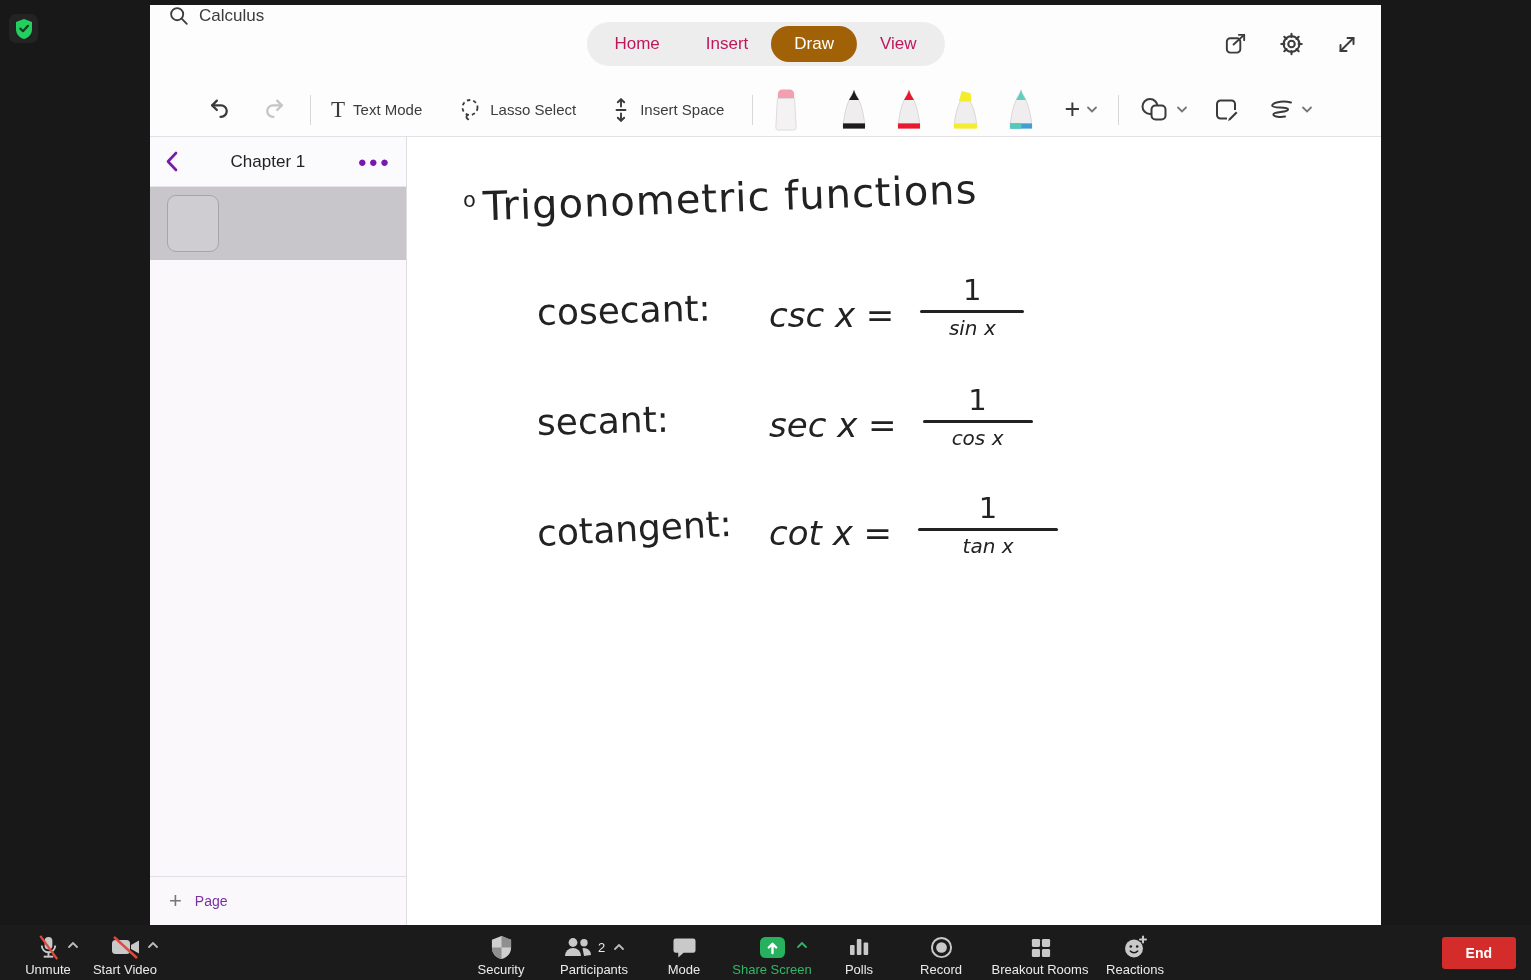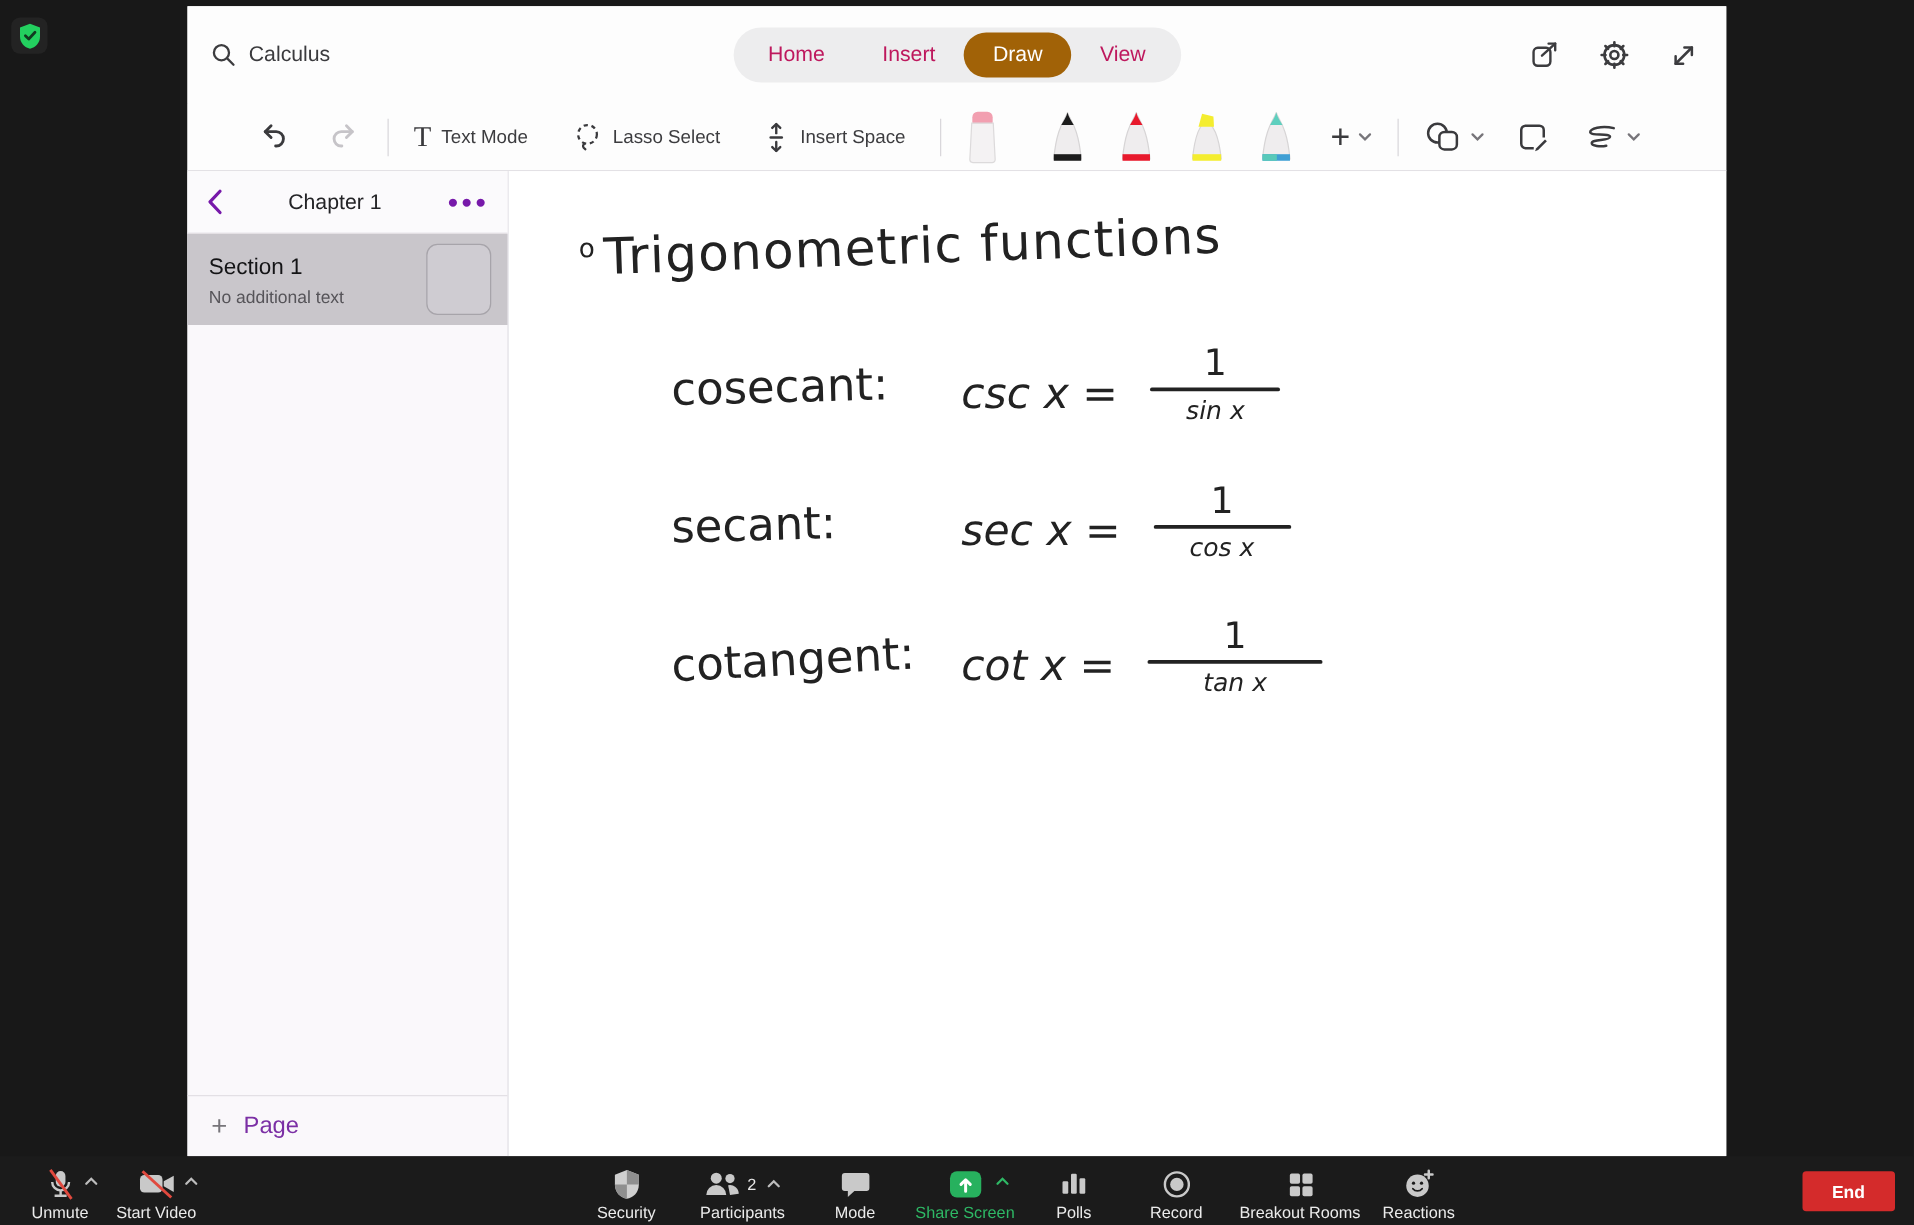--- a/index.html
+++ b/index.html
@@ -7,21 +7,21 @@
   body { font-family:"Liberation Sans", sans-serif; }
   .stage { position:relative; width:1531px; height:980px; background:#181818; overflow:hidden; }
 
   
   .enc-badge { position:absolute; left:9px; top:14px; width:29px; height:29px; background:#232323; border-radius:7px; display:flex; align-items:center; justify-content:center; }
 
   
   .app-window { position:absolute; left:150px; top:5px; width:1231px; height:920px; background:#fff; display:flex; flex-direction:column; }
 
   
-  .app-topbar { position:relative; height:78px; background:#fdfdfd; flex:none; display:flex; align-items:center; }
+  .app-topbar { position:relative; height:78px; background:#fdfdfd; flex:none; display:flex; align-items:flex-start; }
   .search-box { display:flex; align-items:center; gap:9px; margin-left:18px; cursor:pointer; }
   .search-box span { font-size:17px; color:#3b3b3e; }
   .tab-pill { position:absolute; left:50%; top:50%; transform:translate(-50%,-50%); background:#ededee; border-radius:22px; padding:4px 5px; display:flex; align-items:center; }
   .tab { padding:8px 23px; font-size:17px; color:#be185d; border-radius:18px; cursor:pointer; white-space:nowrap; }
   .tab.selected { background:#a16207; color:#fff; }
   .top-actions { position:absolute; right:22px; top:50%; transform:translateY(-50%); display:flex; align-items:center; gap:31px; }
   .top-actions > div { cursor:pointer; display:flex; }
 
   
   .draw-toolbar { height:54px; flex:none; border-bottom:1px solid #e3e1e5; background:#fdfdfd; display:flex; align-items:center; padding-left:58px; }
@@ -41,21 +41,21 @@
   .sb-more { color:#7719aa; font-size:15px; letter-spacing:2px; cursor:pointer; font-weight:bold; }
   .sb-back { cursor:pointer; display:flex; }
   .sb-item { height:73px; flex:none; background:#c9c6cb; display:flex; align-items:center; padding:0 13px 0 17px; cursor:pointer; }
   .sb-item-text { flex:1; }
   .sb-item-title { font-size:18px; color:#141416; }
   .sb-item-sub { font-size:14px; color:#565459; margin-top:5px; }
   .sb-thumb { width:52px; height:57px; background:#cfccd2; border:1px solid #a7a4aa; border-radius:9px; }
   .sb-fill { flex:1; }
   .sb-footer { height:49px; flex:none; border-top:1px solid #e3e0e5; display:flex; align-items:center; padding:0 19px; gap:13px; cursor:pointer; }
   .sb-plus { font-size:22px; color:#77757a; line-height:1; }
-  .sb-page { font-size:19px; color:#7b2fa5; }
+  .sb-page { font-size:14px; color:#7b2fa5; }
 
   
   .note-canvas { position:relative; flex:1; background:#fff; overflow:hidden; }
   .hand { color:#222; font-family:"DejaVu Sans", sans-serif; }
   .note-title { position:absolute; left:56px; top:38px; font-size:40px; letter-spacing:1px; transform:rotate(-2deg); white-space:nowrap; }
   .note-bullet { font-size:21px; vertical-align:14px; margin-right:6px; }
   .note-row { position:absolute; left:130px; display:flex; align-items:flex-start; white-space:nowrap; }
   .note-term { width:232px; font-size:36px; transform:rotate(-1.5deg); }
   .note-expr { font-size:34px; font-style:italic; margin-top:6px; }
   .frac { display:inline-flex; flex-direction:column; align-items:center; margin-left:26px; margin-top:-16px; }
@@ -292,24 +292,20 @@
           <span class="sb-back">
             <svg width="13" height="21" viewBox="0 0 13 21" fill="none" stroke="#7719aa" stroke-width="2.6" stroke-linecap="round" stroke-linejoin="round">
                 <path d="M11 2 L3 10.5 L11 19"></path>
               </svg>
           </span>
           <span class="sb-title">Chapter 1</span>
           <span class="sb-more">●●●</span>
         </div>
 
         <div class="sb-item">
-          <div class="sb-item-text">
-            <div class="sb-item-title">Section 1</div>
-            <div class="sb-item-sub">No additional text</div>
-          </div>
           <div class="sb-thumb"></div>
         </div>
 
         <div class="sb-fill"></div>
 
         <div class="sb-footer">
           <span class="sb-plus">+</span>
           <span class="sb-page">Page</span>
         </div>
       </div>

